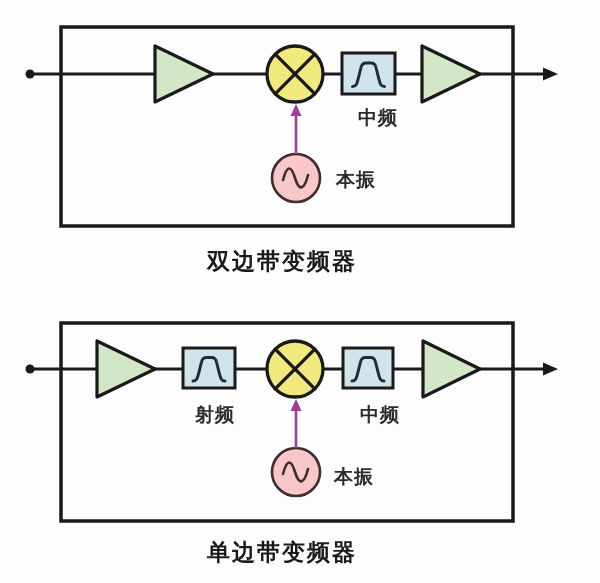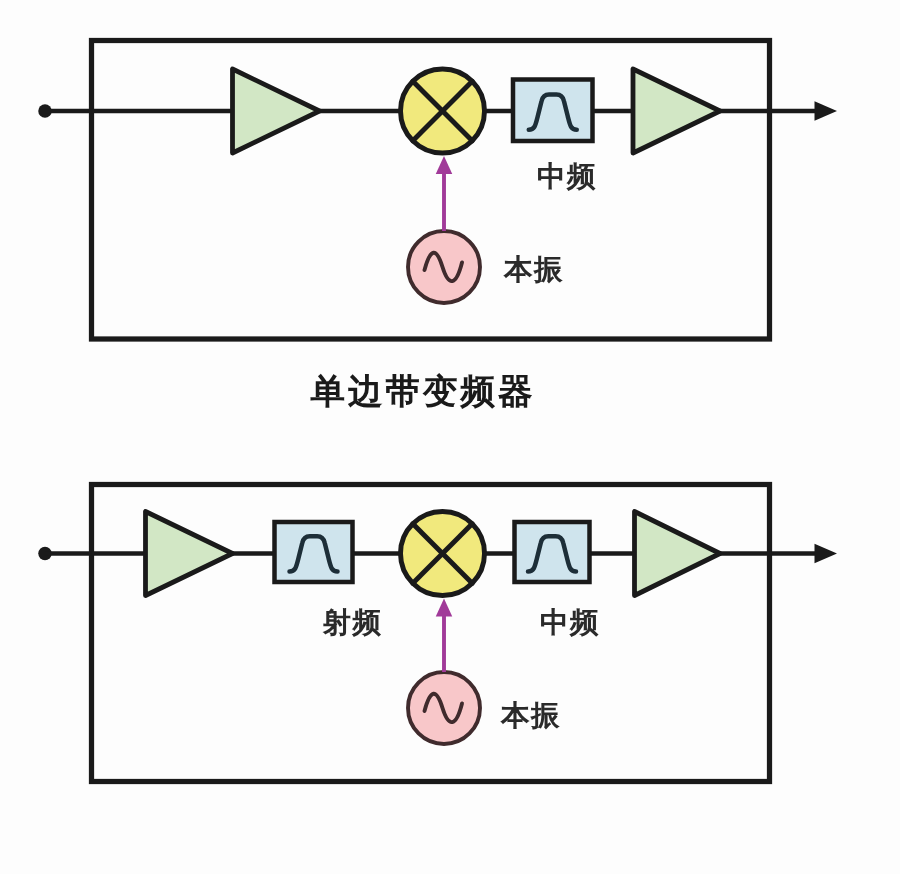--- a/index.html
+++ b/index.html
@@ -124,19 +124,20 @@
         <circle class="osc-body" cx="296" cy="472" r="24"></circle>
         <use class="osc-sine" href="#sine-wave" x="296" y="472"></use>
       </g>
       <line class="lo-wire" x1="296" y1="448" x2="296" y2="408"></line>
       <polygon class="lo-head" points="296,399 290.5,411 301.5,411"></polygon>
     </g>
   </svg>
 
   <div class="lbl" style="left:378px; top:118px;">中频</div>
   <div class="lbl" style="left:356px; top:180px;">本振</div>
-  <div class="diagram-title" style="left:282px; top:261px;">单边带变频器</div>
+  <div class="diagram-title" style="left:282px; top:261px;">双边带变频器</div>
 
-  <div class="lbl" style="left:215px; top:415px;margin-left:20px;">射频</div>
+  <div class="lbl" style="left:215px; top:415px;">射频</div>
   <div class="lbl" style="left:380px; top:415px;">中频</div>
   <div class="lbl" style="left:354px; top:477px;">本振</div>
+  <div class="diagram-title" style="left:282px; top:552px;">单边带变频器</div>
 
 </div>
 
 </body></html>

